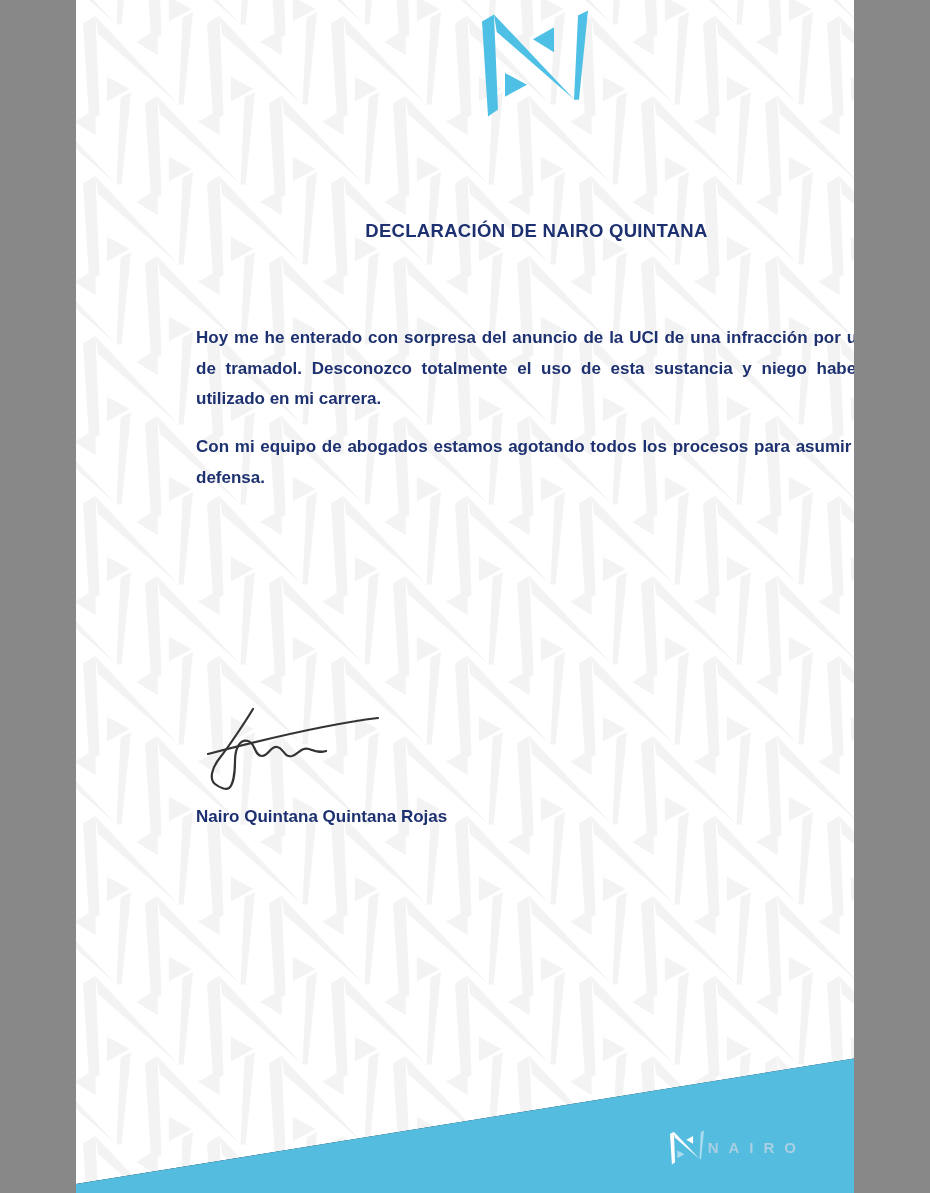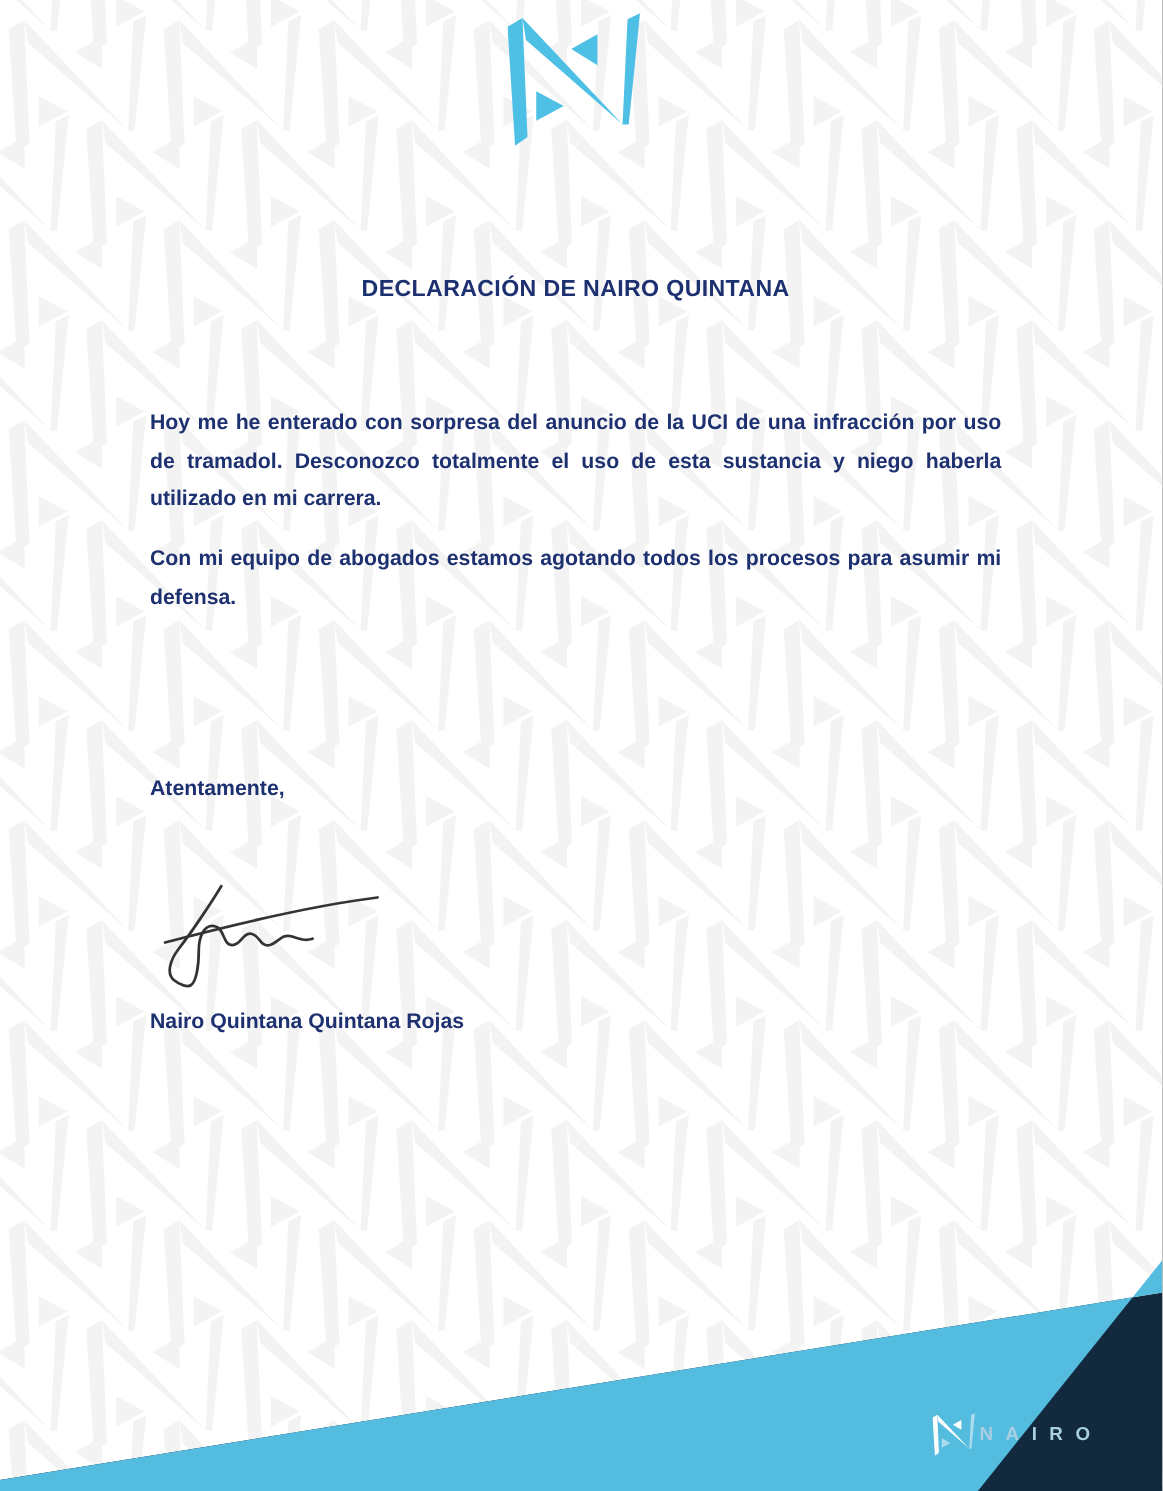--- a/index.html
+++ b/index.html
@@ -1,18 +1,18 @@
 <!DOCTYPE html>
 <html><head>
 <meta charset="utf-8">
 <style>
   html, body { margin: 0; padding: 0; background: #888; }
   .page {
     position: relative;
-    width: 930px;
+    width: 778px;
     height: 1193px;
     margin: 0 auto;
     background: #ffffff;
     overflow: hidden;
     font-family: "Liberation Sans", sans-serif;
   }
   .bg-pattern {
     position: absolute;
     left: 0; top: 0;
     width: 930px; height: 1193px;
@@ -116,21 +116,20 @@
 
   <svg class="header-logo" viewBox="0 0 100 100" xmlns="http://www.w3.org/2000/svg" aria-hidden="true">
     <use href="#nmark" fill="#4fc0e5"></use>
   </svg>
 
   <h1 class="letter-title">DECLARACIÓN DE NAIRO QUINTANA</h1>
 
   <p class="body-par par-1">Hoy me he enterado con sorpresa del anuncio de la UCI de una infracción por uso de tramadol. Desconozco totalmente el uso de esta sustancia y niego haberla utilizado en mi carrera.</p>
   <p class="body-par par-2">Con mi equipo de abogados estamos agotando todos los procesos para asumir mi defensa.</p>
 
-  <p class="closing">Atentamente,</p>
 
   <svg class="signature" viewBox="0 0 182 92" xmlns="http://www.w3.org/2000/svg" aria-hidden="true">
     <g fill="none" stroke="#333333" stroke-width="2.2" stroke-linecap="round">
       <path d="M6,53 C 48,42 118,24 176,17"></path>
       <path d="M51,8
                C 45,18 28,44 17,58
                C 10,67 7,78 13,83
                C 18,87 24,89 27,87
                C 31,84 33,72 33,60
                C 33,47 38,38 46,40

